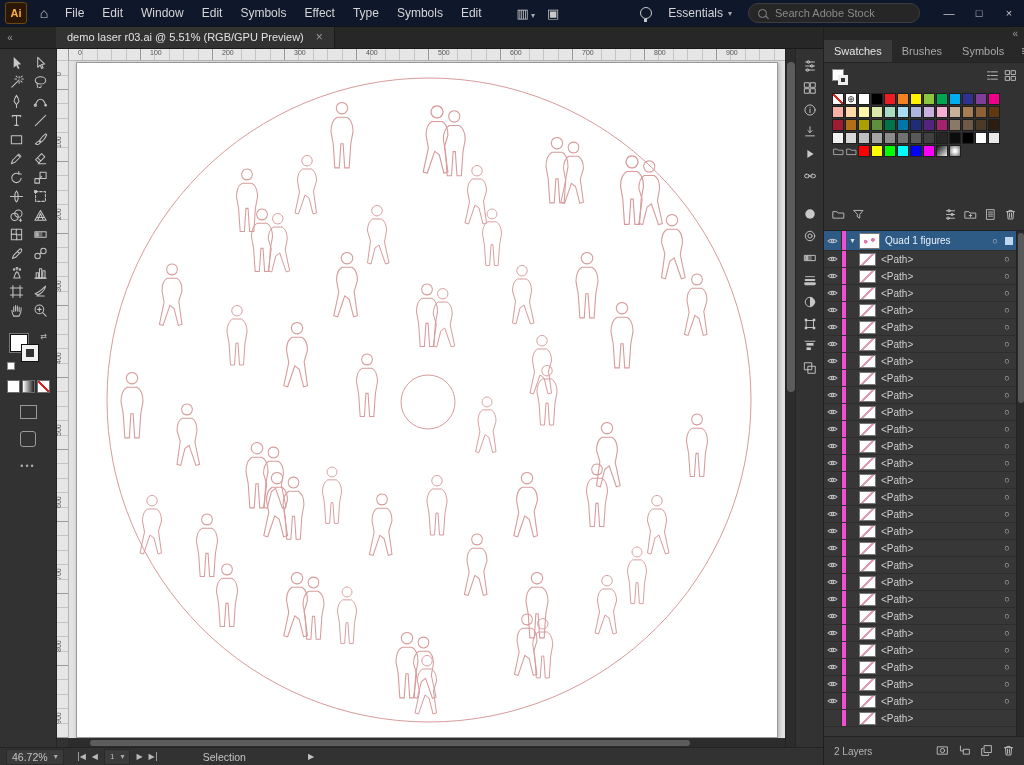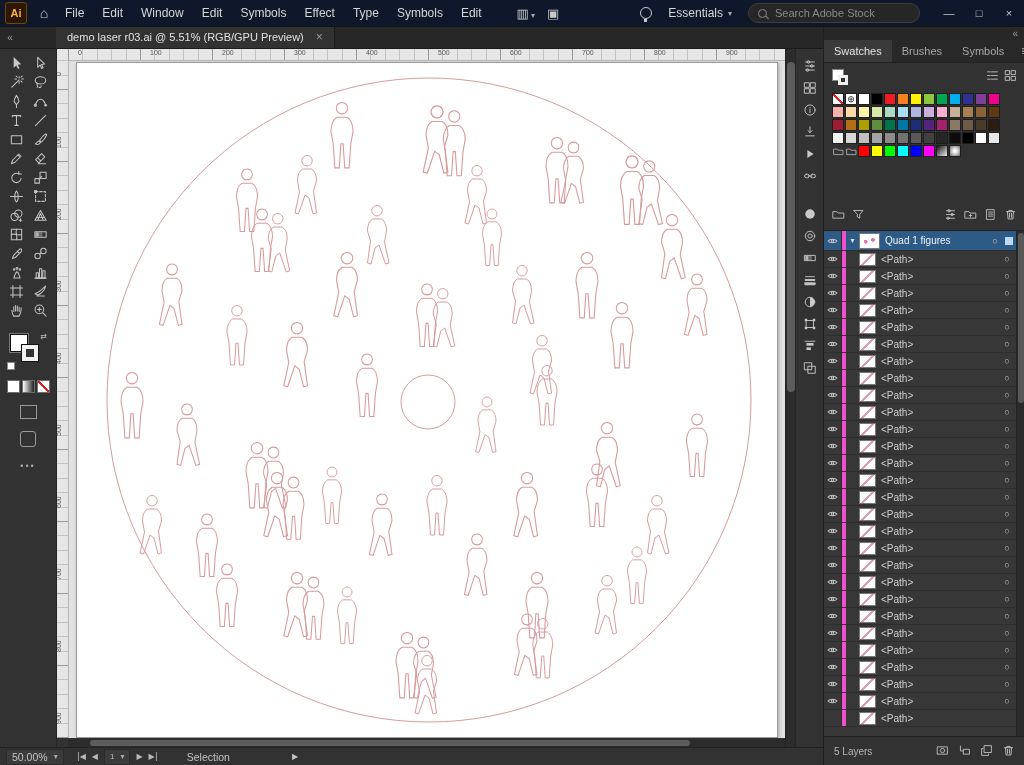--- a/index.html
+++ b/index.html
@@ -112,21 +112,21 @@
   .layers-scroll{position:absolute;right:0;top:0;bottom:0;width:8px;background:#2a2a2a;border-left:1px solid #232323}
   .layers-thumb{position:absolute;right:1px;top:2px;width:6px;height:170px;background:#585858;border-radius:3px}
   .layers-foot{height:28px;flex:none;background:#323232;border-top:1px solid #242424;display:flex;align-items:center;padding:0 10px;font-size:10px;color:#b5b5b5}
   .lf-icons{margin-left:auto;display:flex;gap:9px}
   
   .statusbar{position:absolute;left:0;top:747px;width:823px;height:18px;background:#323232;border-top:1px solid #232323;display:flex;align-items:center;gap:6px;padding-left:6px;font-size:10.5px;color:#c3c3c3;box-sizing:border-box;z-index:7}
   .zoom-box,.ab-box{display:flex;align-items:center;gap:4px;background:#3b3b3b;border:1px solid #2a2a2a;height:14px;padding:0 5px}
   .nav{display:flex;align-items:center;gap:6px;font-size:8px;color:#b9b9b9;margin-left:8px}
   .endstop{border-left:1px solid #9a9a9a;padding-left:1px}
   .endstop-r{border-right:1px solid #9a9a9a;padding-right:1px}
-  .status-label{margin-left:24px}
+  .status-label{margin-left:40px}
   .status-arrow{margin-left:56px;font-size:8px}
 </style>
 </head>
 <body>
 
 <div class="app">
 
   <div class="menubar">
     <div class="ai-logo">Ai</div>
     <div class="home-btn">⌂</div>
@@ -1221,21 +1221,21 @@
           <span class="l-strip" style="background: rgb(240, 79, 208);"></span>
           <span class="l-indent"></span>
           <span class="l-thumb"></span>
           <span class="l-name">&lt;Path&gt;</span>
         </div>
         <div class="layers-scroll">
           <div class="layers-thumb"></div>
         </div>
       </div>
     <div class="layers-foot">
-      <span>5 Layers</span>
+      <span>2 Layers</span>
       <div class="lf-icons" id="lyfoot">
           <span><svg class="gi" viewBox="0 0 16 16">
               <rect x="2" y="3.5" width="12" height="9"></rect>
               <circle cx="8" cy="8" r="2.6"></circle>
             </svg></span>
           <span><svg class="gi" viewBox="0 0 16 16">
               <path d="M3 2.5 V8.5 H6.5"></path>
               <rect x="7" y="6.5" width="7" height="6"></rect>
             </svg></span>
           <span><svg class="gi" viewBox="0 0 16 16">
@@ -1244,21 +1244,21 @@
             </svg></span>
           <span><svg class="gi" viewBox="0 0 16 16">
               <path d="M3 4.5 H13 M6 4.5 V3 H10 V4.5 M4.2 4.5 L5 13.5 H11 L11.8 4.5 M6.8 6.5 V11.5 M9.2 6.5 V11.5"></path>
             </svg></span>
         </div>
     </div>
   </div>
 
   <div class="statusbar">
     <span class="zoom-box">
-      <span>50.00%</span>
+      <span>46.72%</span>
       <span class="caret">▾</span>
     </span>
     <span class="nav">
       <span class="endstop">◀</span>
       <span>◀</span>
       <span class="ab-box">
         <span>1</span>
         <span class="caret">▾</span>
       </span>
       <span>▶</span>

